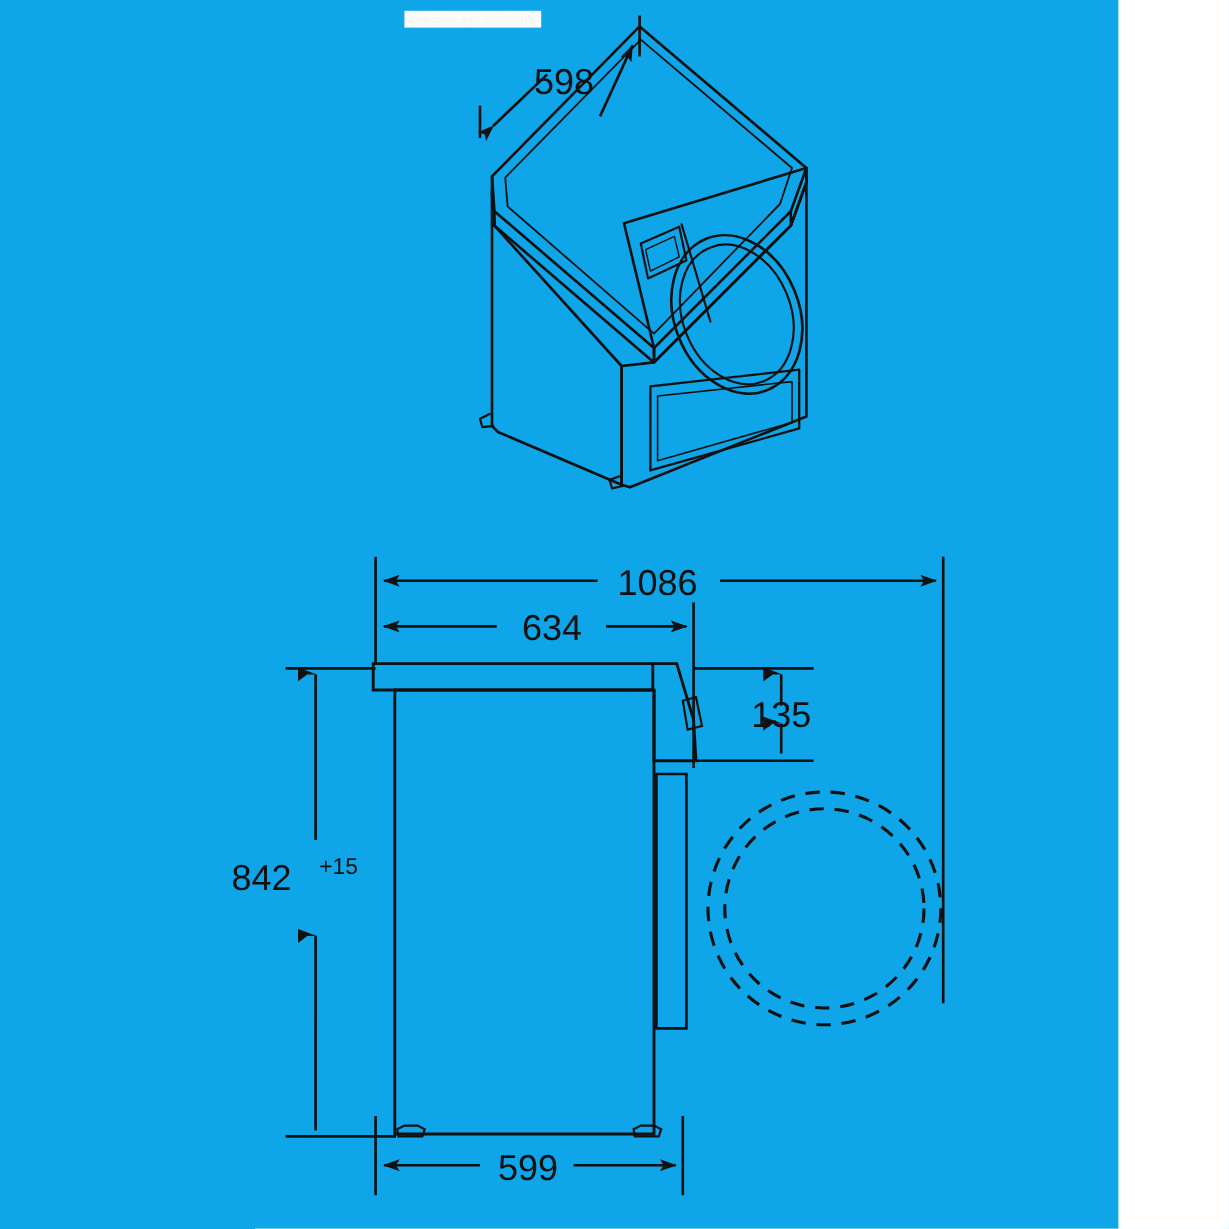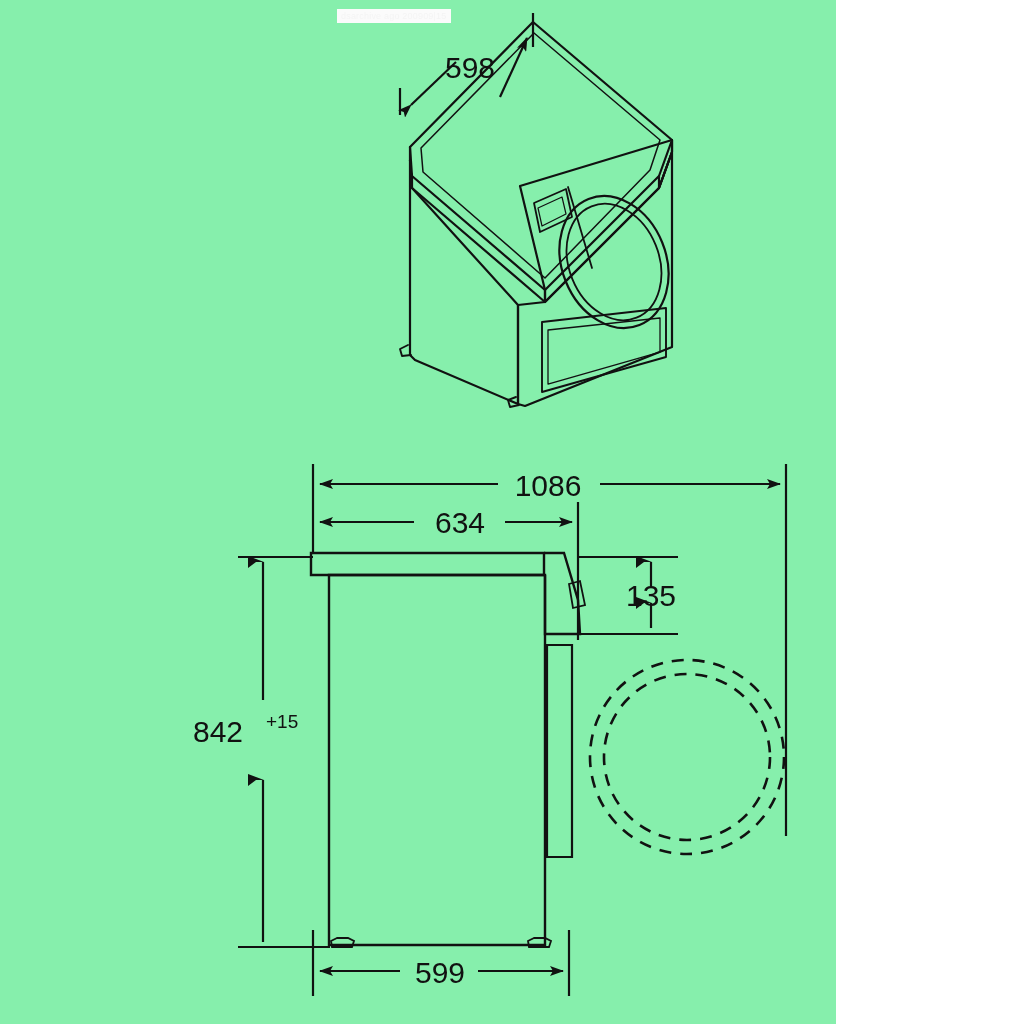--- a/index.html
+++ b/index.html
@@ -6,23 +6,23 @@
   html, body {
     margin: 0;
     padding: 0;
     background: #ffffff;
   }
   body {
     font-family: "Liberation Sans", sans-serif;
   }
   #sheet {
     position: relative;
-    width: 836px;
+    width: 932px;
     height: 1024px;
-    background: #86efac;
+    background: #0ea5e9;
     overflow: hidden;
   }
   #drawing {
     position: absolute;
     left: 0;
     top: 0;
     width: 1024px;
     height: 1024px;
     display: block;
   }

